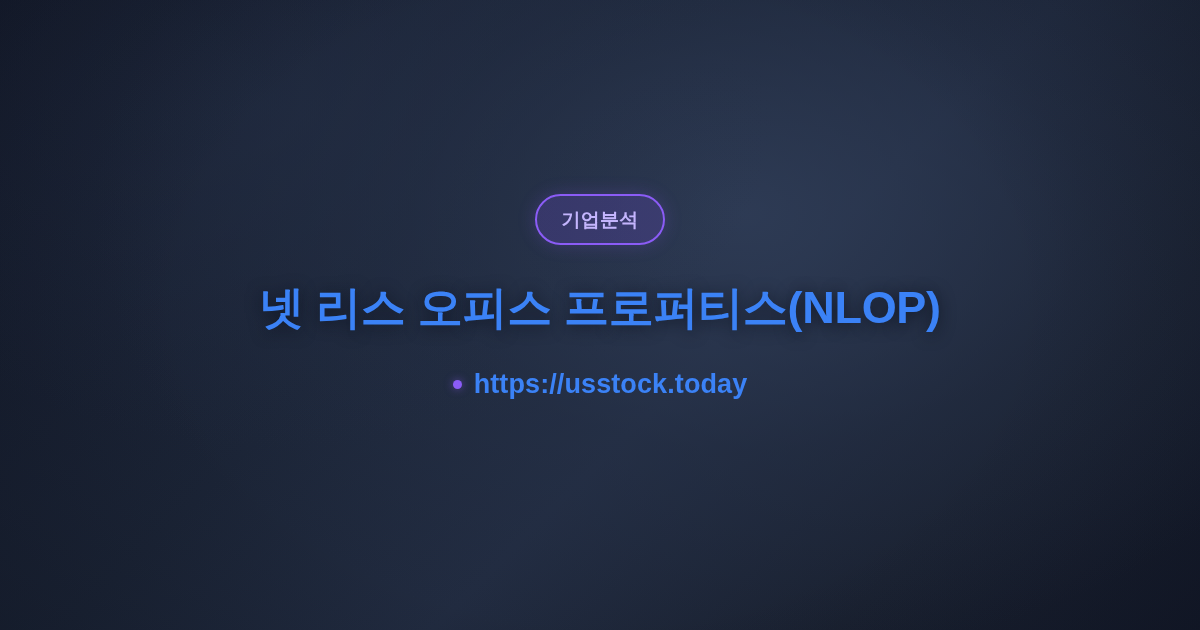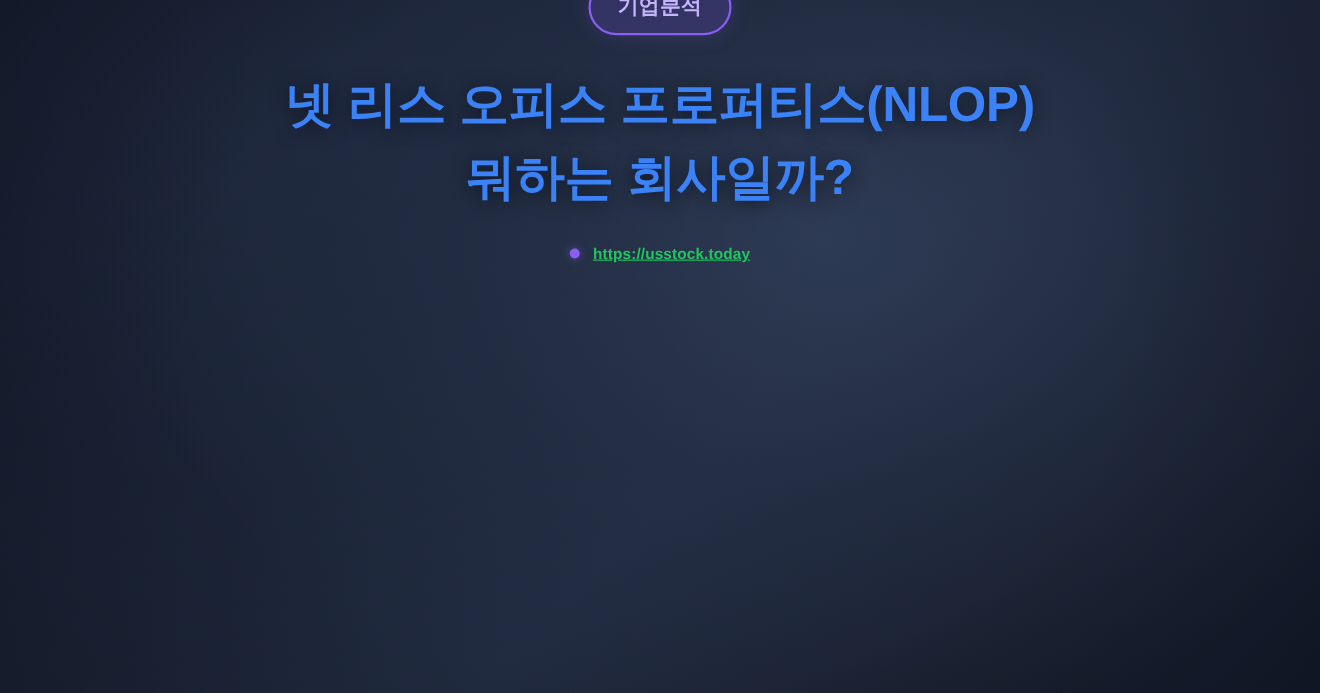--- a/index.html
+++ b/index.html
@@ -10,21 +10,21 @@
   }
 
   #og-card {
     position: relative;
     width: 1200px;
     height: 630px;
     overflow: hidden;
     font-family: "Liberation Sans", "DejaVu Sans", sans-serif;
     background-color: #161d2e;
     display: flex;
-    align-items: flex-start;
+    align-items: center;
     justify-content: center;
   }
 
   
   .bg-layer {
     position: absolute;
     inset: 0;
     pointer-events: none;
   }
   .bg-base {
@@ -98,47 +98,45 @@
   }
   .footer-dot {
     width: 9px;
     height: 9px;
     border-radius: 50%;
     background: #8b5cf6;
     flex: 0 0 auto;
     box-shadow: 0 0 8px rgba(139,92,246,0.55);
   }
   .footer-url {
-    color: #22c55e;
-    font-size: 14px;
+    color: #3b82f6;
+    font-size: 27px;
     font-weight: 700;
     letter-spacing: 0.1px;
     line-height: 1;
-    text-decoration: underline;
   }
 </style>
 </head>
 <body>
 
 <div id="og-card">
 
   <div class="bg-layer bg-base"></div>
   <div class="bg-layer bg-glow-a"></div>
   <div class="bg-layer bg-glow-b"></div>
   <div class="bg-layer bg-vignette"></div>
 
   <div class="content">
 
     <div class="badge">
       <span class="badge-label">기업분석</span>
     </div>
 
     <h1 class="title">
       <span class="title-line">넷 리스 오피스 프로퍼티스(NLOP)</span>
-      <span class="title-line">뭐하는 회사일까?</span>
     </h1>
 
     <div class="footer">
       <span class="footer-dot"></span>
       <span class="footer-url">https://usstock.today</span>
     </div>
 
   </div>
 </div>
 

